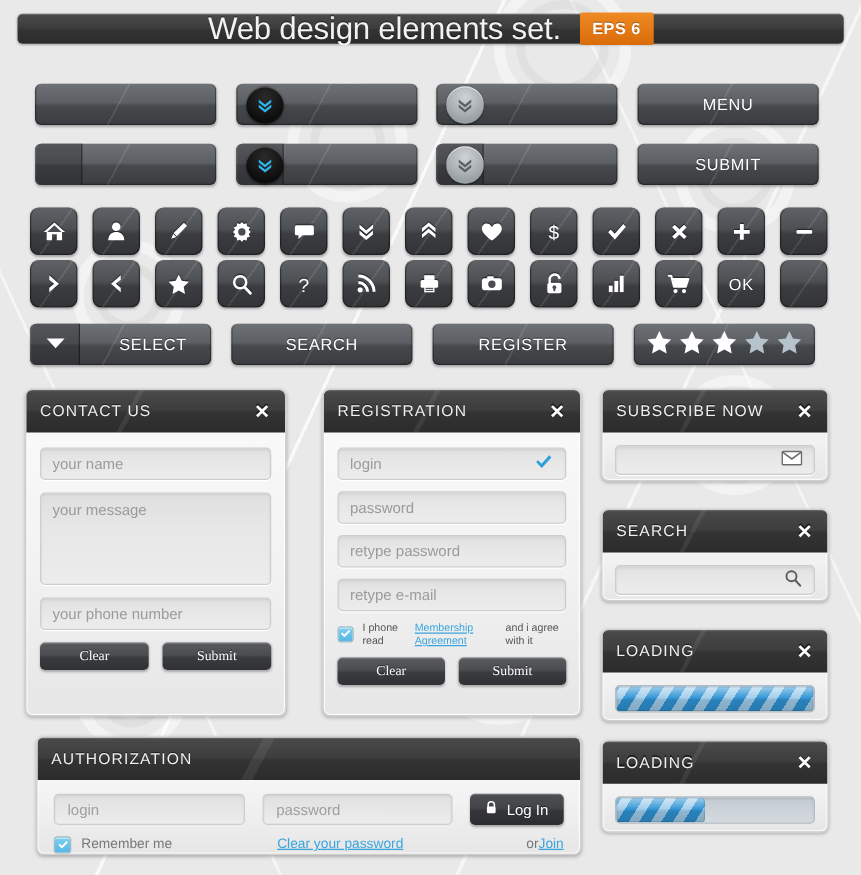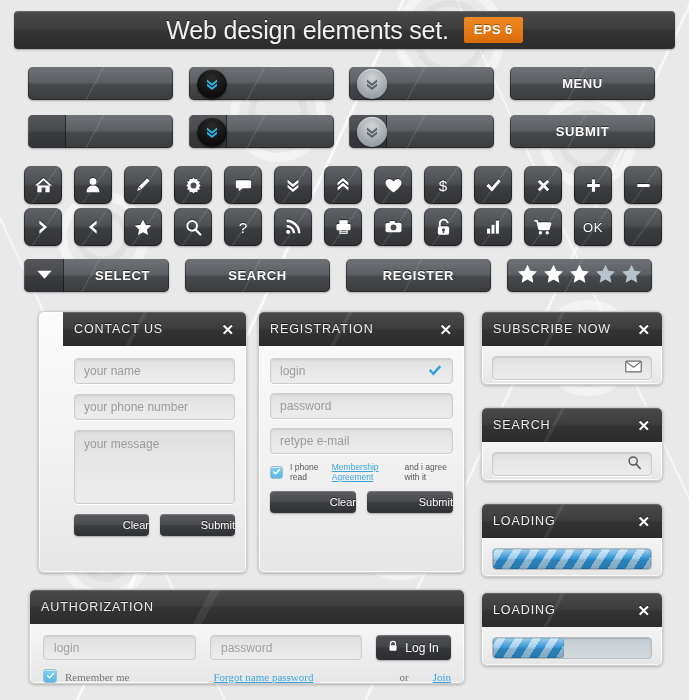--- a/index.html
+++ b/index.html
@@ -27,21 +27,21 @@
     border: 9px solid rgba(255,255,255,.55);
     opacity: .85;
   }
   .wm::after{
     content:""; position:absolute; inset:9px; border-radius:50%;
     border: 7px solid rgba(210,210,210,.45);
   }
 
   
   .header {
-    position: absolute; left: 14px; top: 11px; width: 661px; height: 38px;
+    position: absolute; left: 14px; top: 11px; width: 661px; height: 24px;
     border-radius: 4px;
     background: linear-gradient(180deg,#4b4b4b 0%,#3c3c3c 48%,#333 52%,#2c2c2c 100%);
     box-shadow: inset 0 1px 0 rgba(255,255,255,.17), 0 1px 2px rgba(0,0,0,.3);
     display: flex; align-items: center; justify-content: center; gap: 9px;
     z-index: 3;
   }
   .header .h-main { color:#f2f2f2; font-size:25px; letter-spacing:-.2px; text-shadow:0 -1px 0 rgba(0,0,0,.6); }
   .header .h-sub  { color:#b3b3b3; font-size:25px; letter-spacing:-.2px; text-shadow:0 -1px 0 rgba(0,0,0,.6); }
   .eps {
     background: linear-gradient(180deg,#ef8a24,#d96c08);
@@ -50,21 +50,21 @@
     text-shadow:0 -1px 0 rgba(0,0,0,.35);
   }
 
   
   .btn {
     border-radius: 5px;
     background: linear-gradient(180deg,#6e7175 0%,#5c5f63 46%,#46494c 54%,#3a3c3f 100%);
     box-shadow: inset 0 1px 0 rgba(255,255,255,.22), inset 0 0 0 1px rgba(0,0,0,.35), 0 1px 2px rgba(0,0,0,.28);
     color:#fff; display:flex; align-items:center; justify-content:center;
     font-size:13px; letter-spacing:.6px; text-shadow:0 -1px 0 rgba(0,0,0,.55);
-    position:absolute; z-index:2;font-weight:bold;
+    position:absolute; z-index:2;
   }
   .btn .sheen{
     position:absolute; inset:0; border-radius:5px; pointer-events:none;
     background: linear-gradient(118deg, transparent 0 46%, rgba(255,255,255,.10) 46% 47%, transparent 47% 100%);
   }
   .btn-plain { }
 
   
   .seg-left{
     position:absolute; left:0; top:0; bottom:0; width:38px;
@@ -142,22 +142,23 @@
     margin-bottom:10px;
   }
   .field.tall{ height:74px; align-items:flex-start; padding-top:6px; }
   .field .tick{ position:absolute; right:10px; color:#2e9fd8; font-size:15px; font-weight:bold; }
   .field .mini-ico{ position:absolute; right:9px; top:50%; transform:translateY(-50%); color:#6d6d6d; }
 
   .form-btn{
     flex:1; height:22px; border-radius:4px;
     background: linear-gradient(180deg,#5a5c5f 0%,#4a4c4f 46%,#3a3c3f 54%,#2f3134 100%);
     box-shadow: inset 0 1px 0 rgba(255,255,255,.2), 0 1px 2px rgba(0,0,0,.28);
-    color:#fff; font-size:11px; display:flex; align-items:center; justify-content:flex-end;
+    color:#fff; font-size:11px; display:flex; align-items:center; justify-content:center;
     text-shadow:0 -1px 0 rgba(0,0,0,.55);
+    font-family:Liberation Serif, serif;
   }
   .form-btn-row{ display:flex; gap:11px; margin-top:2px; position:relative; }
 
   .chk{
     width:13px; height:13px; border-radius:3px; flex:none;
     background: linear-gradient(180deg,#7fcff0,#57b7e4);
     border:1px solid #9fbcc9; box-shadow: inset 0 1px 0 rgba(255,255,255,.6);
     display:flex; align-items:center; justify-content:center;
     color:#fff; font-size:10px; font-weight:bold;
   }
@@ -491,35 +492,35 @@
           </svg></span>
       <span><svg width="23" height="22" viewBox="0 0 20 20">
             <path d="M10 1.6 L12.6 7 L18.6 7.8 L14.2 12 L15.3 18 L10 15.1 L4.7 18 L5.8 12 L1.4 7.8 L7.4 7 Z" fill="#b6c3cc"></path>
           </svg></span>
       <span><svg width="23" height="22" viewBox="0 0 20 20">
             <path d="M10 1.6 L12.6 7 L18.6 7.8 L14.2 12 L15.3 18 L10 15.1 L4.7 18 L5.8 12 L1.4 7.8 L7.4 7 Z" fill="#b6c3cc"></path>
           </svg></span>
     </span>
   </div>
 
-  <div class="panel" style="left:38px;top:311px;width:209px;height:262px;padding-left:24px;">
+  <div class="panel" style="left:20px;top:311px;width:209px;height:262px;">
     <div class="panel-head">
       <span class="sheen"></span>
       <span class="panel-title">CONTACT US</span>
       <span class="close-x">✕</span>
     </div>
     <div class="panel-body">
       <div class="field">
         <span>your name</span>
       </div>
+      <div class="field tall">
+        <span>your message</span>
+      </div>
       <div class="field">
         <span>your phone number</span>
-      </div>
-      <div class="field tall">
-        <span>your message</span>
       </div>
       <div class="form-btn-row">
         <div class="form-btn">
           <span>Clear</span>
         </div>
         <div class="form-btn">
           <span>Submit</span>
         </div>
       </div>
     </div>
@@ -535,20 +536,23 @@
       <div class="field" style="margin-bottom:9px">
         <span>login</span>
         <span class="tick">
           <svg width="14" height="13" viewBox="0 0 16 14">
               <path d="M1 7.2 L2.8 5.4 L6 8.6 L13 1 L15 3 L6.2 12.6 Z" fill="#2e9fd8"></path>
             </svg>
         </span>
       </div>
       <div class="field" style="margin-bottom:9px">
         <span>password</span>
+      </div>
+      <div class="field" style="margin-bottom:9px">
+        <span>retype password</span>
       </div>
       <div class="field" style="margin-bottom:8px">
         <span>retype e-mail</span>
       </div>
       <div class="agree-row">
         <span class="chk">
           <svg width="9" height="8" viewBox="0 0 12 10">
               <path d="M1 5 L2.4 3.6 L4.6 5.9 L9.6 0.8 L11 2.2 L4.7 8.6 Z" fill="#fff"></path>
             </svg>
         </span>
@@ -648,27 +652,27 @@
         <div class="login-btn" style="width:79px">
           <span>
             <svg width="10" height="12" viewBox="0 0 12 14">
                 <path d="M3 6.4 L3 4.4 A3 3 0 0 1 9 4.4 L9 6.4" fill="none" stroke="#fff" stroke-width="1.5"></path>
                 <rect x="1.8" y="6" width="8.4" height="6.6" rx="1.2" fill="#fff"></rect>
               </svg>
           </span>
           <span>Log In</span>
         </div>
       </div>
-      <div style="display:flex;align-items:flex-end;margin-top:9px;font-family:Liberation Serif, serif;">
+      <div style="display:flex;align-items:flex-start;margin-top:9px;">
         <span class="chk" style="width:14px;height:14px;margin-right:8px">
           <svg width="9" height="8" viewBox="0 0 12 10">
               <path d="M1 5 L2.4 3.6 L4.6 5.9 L9.6 0.8 L11 2.2 L4.7 8.6 Z" fill="#fff"></path>
             </svg>
         </span>
         <span class="muted">Remember me</span>
-        <a href="#" class="link" style="margin-left:84px">Forgot name password</a>
+        <a href="#" class="link" style="margin-left:84px">Clear your password</a>
         <span class="muted" style="margin-left:auto">or</span>
-        <a href="#" class="link" style="margin-left:24px">Join</a>
+        <a href="#" class="link" style="margin-left:0">Join</a>
       </div>
     </div>
   </div>
 
 </div>
 
 </body></html>

